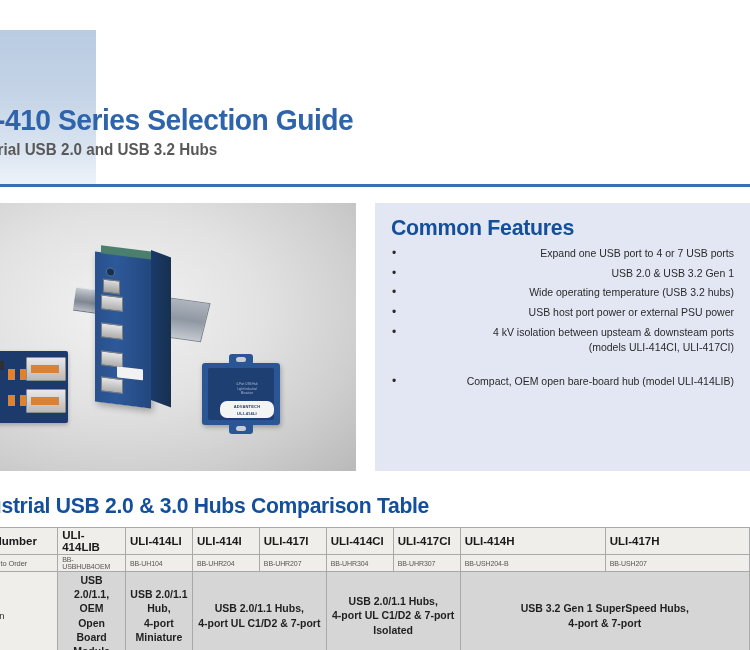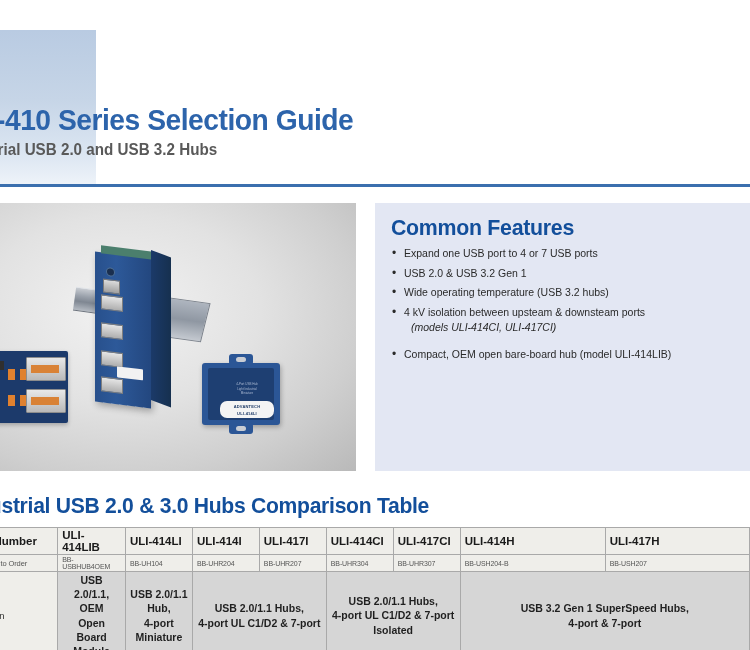--- a/index.html
+++ b/index.html
@@ -269,42 +269,42 @@
     color: #134f9b;
     letter-spacing: -0.3px;
     margin: 2px 0 6px 0;
     transform: scaleX(0.97);
     transform-origin: left center;
   }
   .features-list {
     list-style: none;
     margin: 0;
     padding: 0;
+    text-align: right;
   }
   .features-list li {
     position: relative;
     font-size: 10.5px;
     color: #2a2a2a;
     line-height: 1.26;
     padding-left: 13px;
     margin-bottom: 6.5px;
   }
   .features-list li::before {
     content: "\2022";
     position: absolute;
     left: 1px;
     top: -1px;
     font-size: 12px;
     color: #2a2a2a;
   }
   .features-list li.sub {
     padding-left: 20px;
     margin-top: -5px;
-    margin-bottom: 14px;
-    font-style: italic;
+    margin-bottom: 21px;
   }
   .features-list li.sub::before { content: ""; }
 
   
   .table-title {
     position: absolute;
     left: -42px;
     top: 493px;
     font-size: 22px;
     font-weight: bold;
@@ -425,20 +425,21 @@
     </div>
   </div>
 </div>
 
 <div class="features-panel">
   <div class="features-title">Common Features</div>
   <ul class="features-list">
       <li>Expand one USB port to 4 or 7 USB ports</li>
       <li>USB 2.0 &amp; USB 3.2 Gen 1</li>
       <li>Wide operating temperature (USB 3.2 hubs)</li>
+      <li>USB host port power or external PSU power</li>
       <li>4 kV isolation between upsteam &amp; downsteam ports</li>
       <li class="sub">(models ULI-414CI, ULI-417CI)</li>
       <li>Compact, OEM open bare-board hub (model ULI-414LIB)</li>
     </ul>
 </div>
 
 <div class="table-title">Industrial USB 2.0 &amp; 3.0 Hubs Comparison Table</div>
 
 <table class="cmp-table">
     <colgroup>

